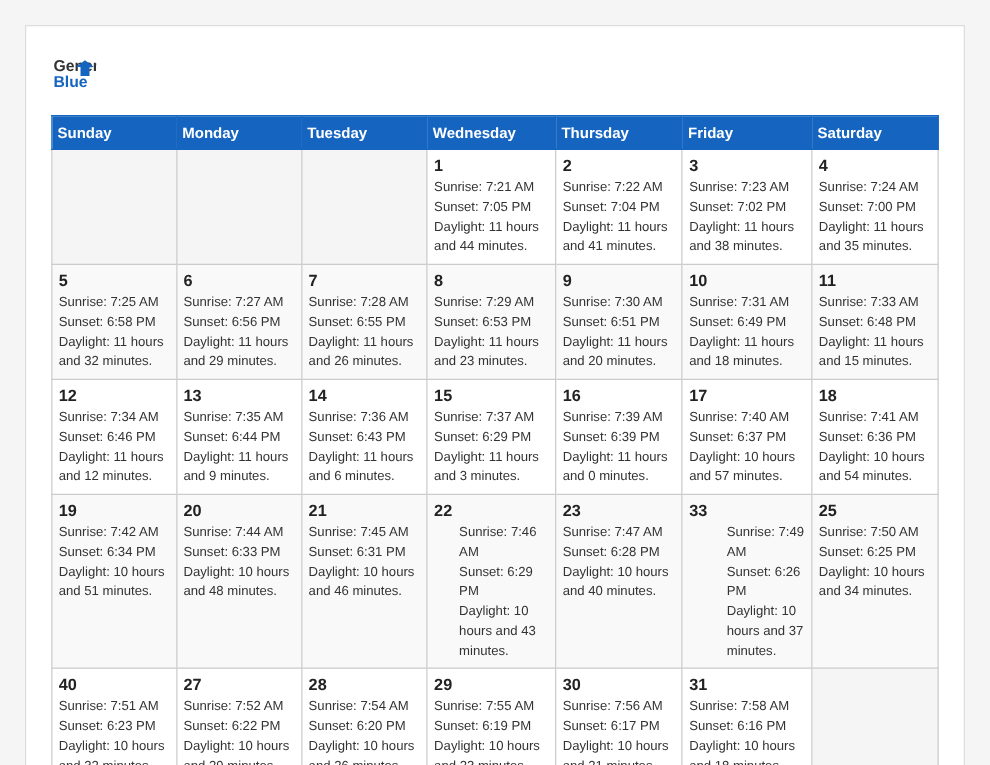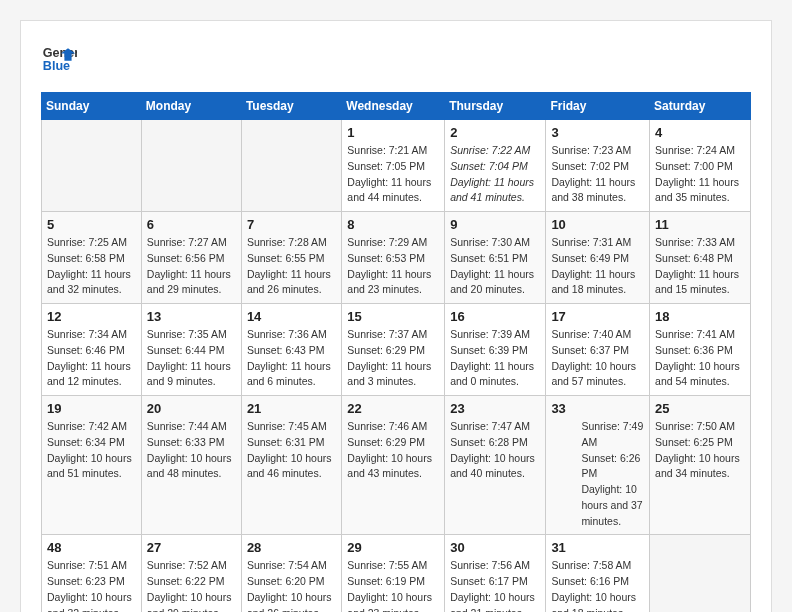--- a/index.html
+++ b/index.html
@@ -119,21 +119,21 @@
           <td class="empty"></td>
           <td class="empty"></td>
           <td>
             <div class="day-num">1</div>
             <div class="day-info" style="white-space: pre-line;">Sunrise: 7:21 AM
 Sunset: 7:05 PM
 Daylight: 11 hours and 44 minutes.</div>
           </td>
           <td>
             <div class="day-num">2</div>
-            <div class="day-info" style="white-space: pre-line; font-style: italic;">Sunrise: 7:22 AM
+            <div class="day-info" style="white-space: pre-line;">Sunrise: 7:22 AM
 Sunset: 7:04 PM
 Daylight: 11 hours and 41 minutes.</div>
           </td>
           <td>
             <div class="day-num">3</div>
             <div class="day-info" style="white-space: pre-line;">Sunrise: 7:23 AM
 Sunset: 7:02 PM
 Daylight: 11 hours and 38 minutes.</div>
           </td>
           <td>
@@ -245,21 +245,21 @@
 Daylight: 10 hours and 48 minutes.</div>
           </td>
           <td>
             <div class="day-num">21</div>
             <div class="day-info" style="white-space: pre-line;">Sunrise: 7:45 AM
 Sunset: 6:31 PM
 Daylight: 10 hours and 46 minutes.</div>
           </td>
           <td>
             <div class="day-num">22</div>
-            <div class="day-info" style="white-space: pre-line;">Sunrise: 7:46 AM
+            <div class="day-info" style="white-space: pre-line; margin-left: 20px;">Sunrise: 7:46 AM
 Sunset: 6:29 PM
 Daylight: 10 hours and 43 minutes.</div>
           </td>
           <td>
             <div class="day-num">23</div>
             <div class="day-info" style="white-space: pre-line;">Sunrise: 7:47 AM
 Sunset: 6:28 PM
 Daylight: 10 hours and 40 minutes.</div>
           </td>
           <td>
@@ -270,21 +270,21 @@
           </td>
           <td>
             <div class="day-num">25</div>
             <div class="day-info" style="white-space: pre-line;">Sunrise: 7:50 AM
 Sunset: 6:25 PM
 Daylight: 10 hours and 34 minutes.</div>
           </td>
         </tr>
         <tr>
           <td>
-            <div class="day-num">48</div>
+            <div class="day-num">40</div>
             <div class="day-info" style="white-space: pre-line;">Sunrise: 7:51 AM
 Sunset: 6:23 PM
 Daylight: 10 hours and 32 minutes.</div>
           </td>
           <td>
             <div class="day-num">27</div>
             <div class="day-info" style="white-space: pre-line;">Sunrise: 7:52 AM
 Sunset: 6:22 PM
 Daylight: 10 hours and 29 minutes.</div>
           </td>

